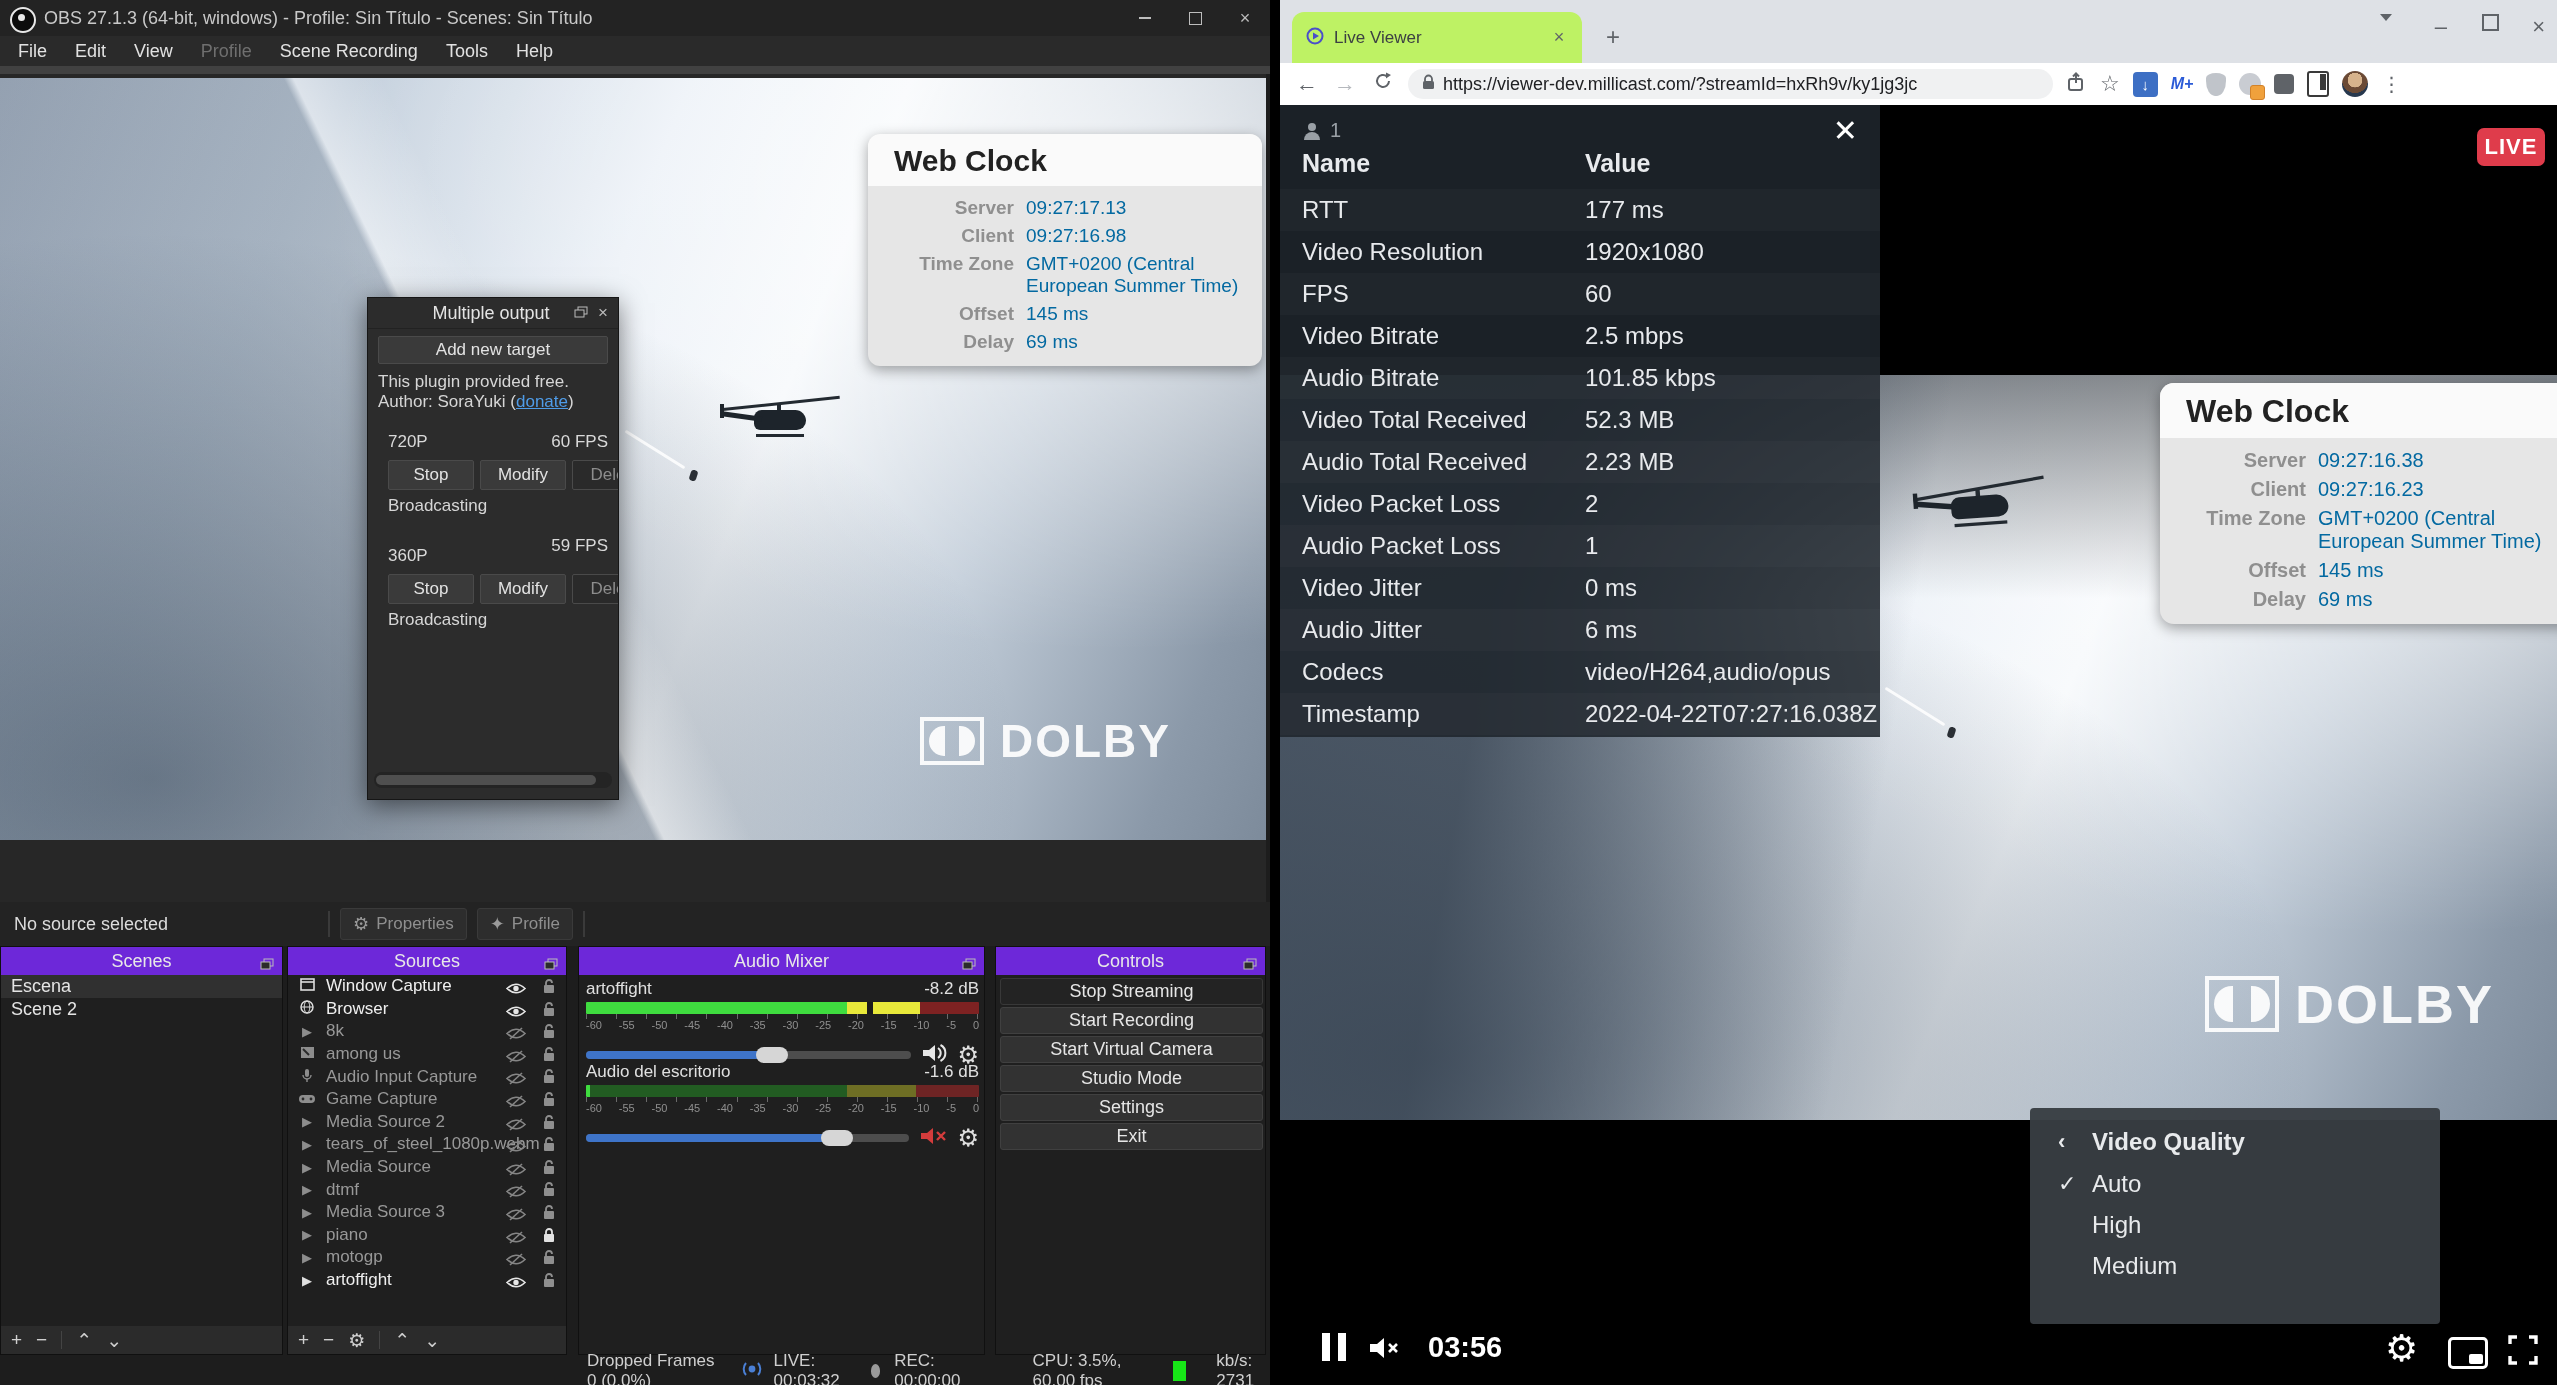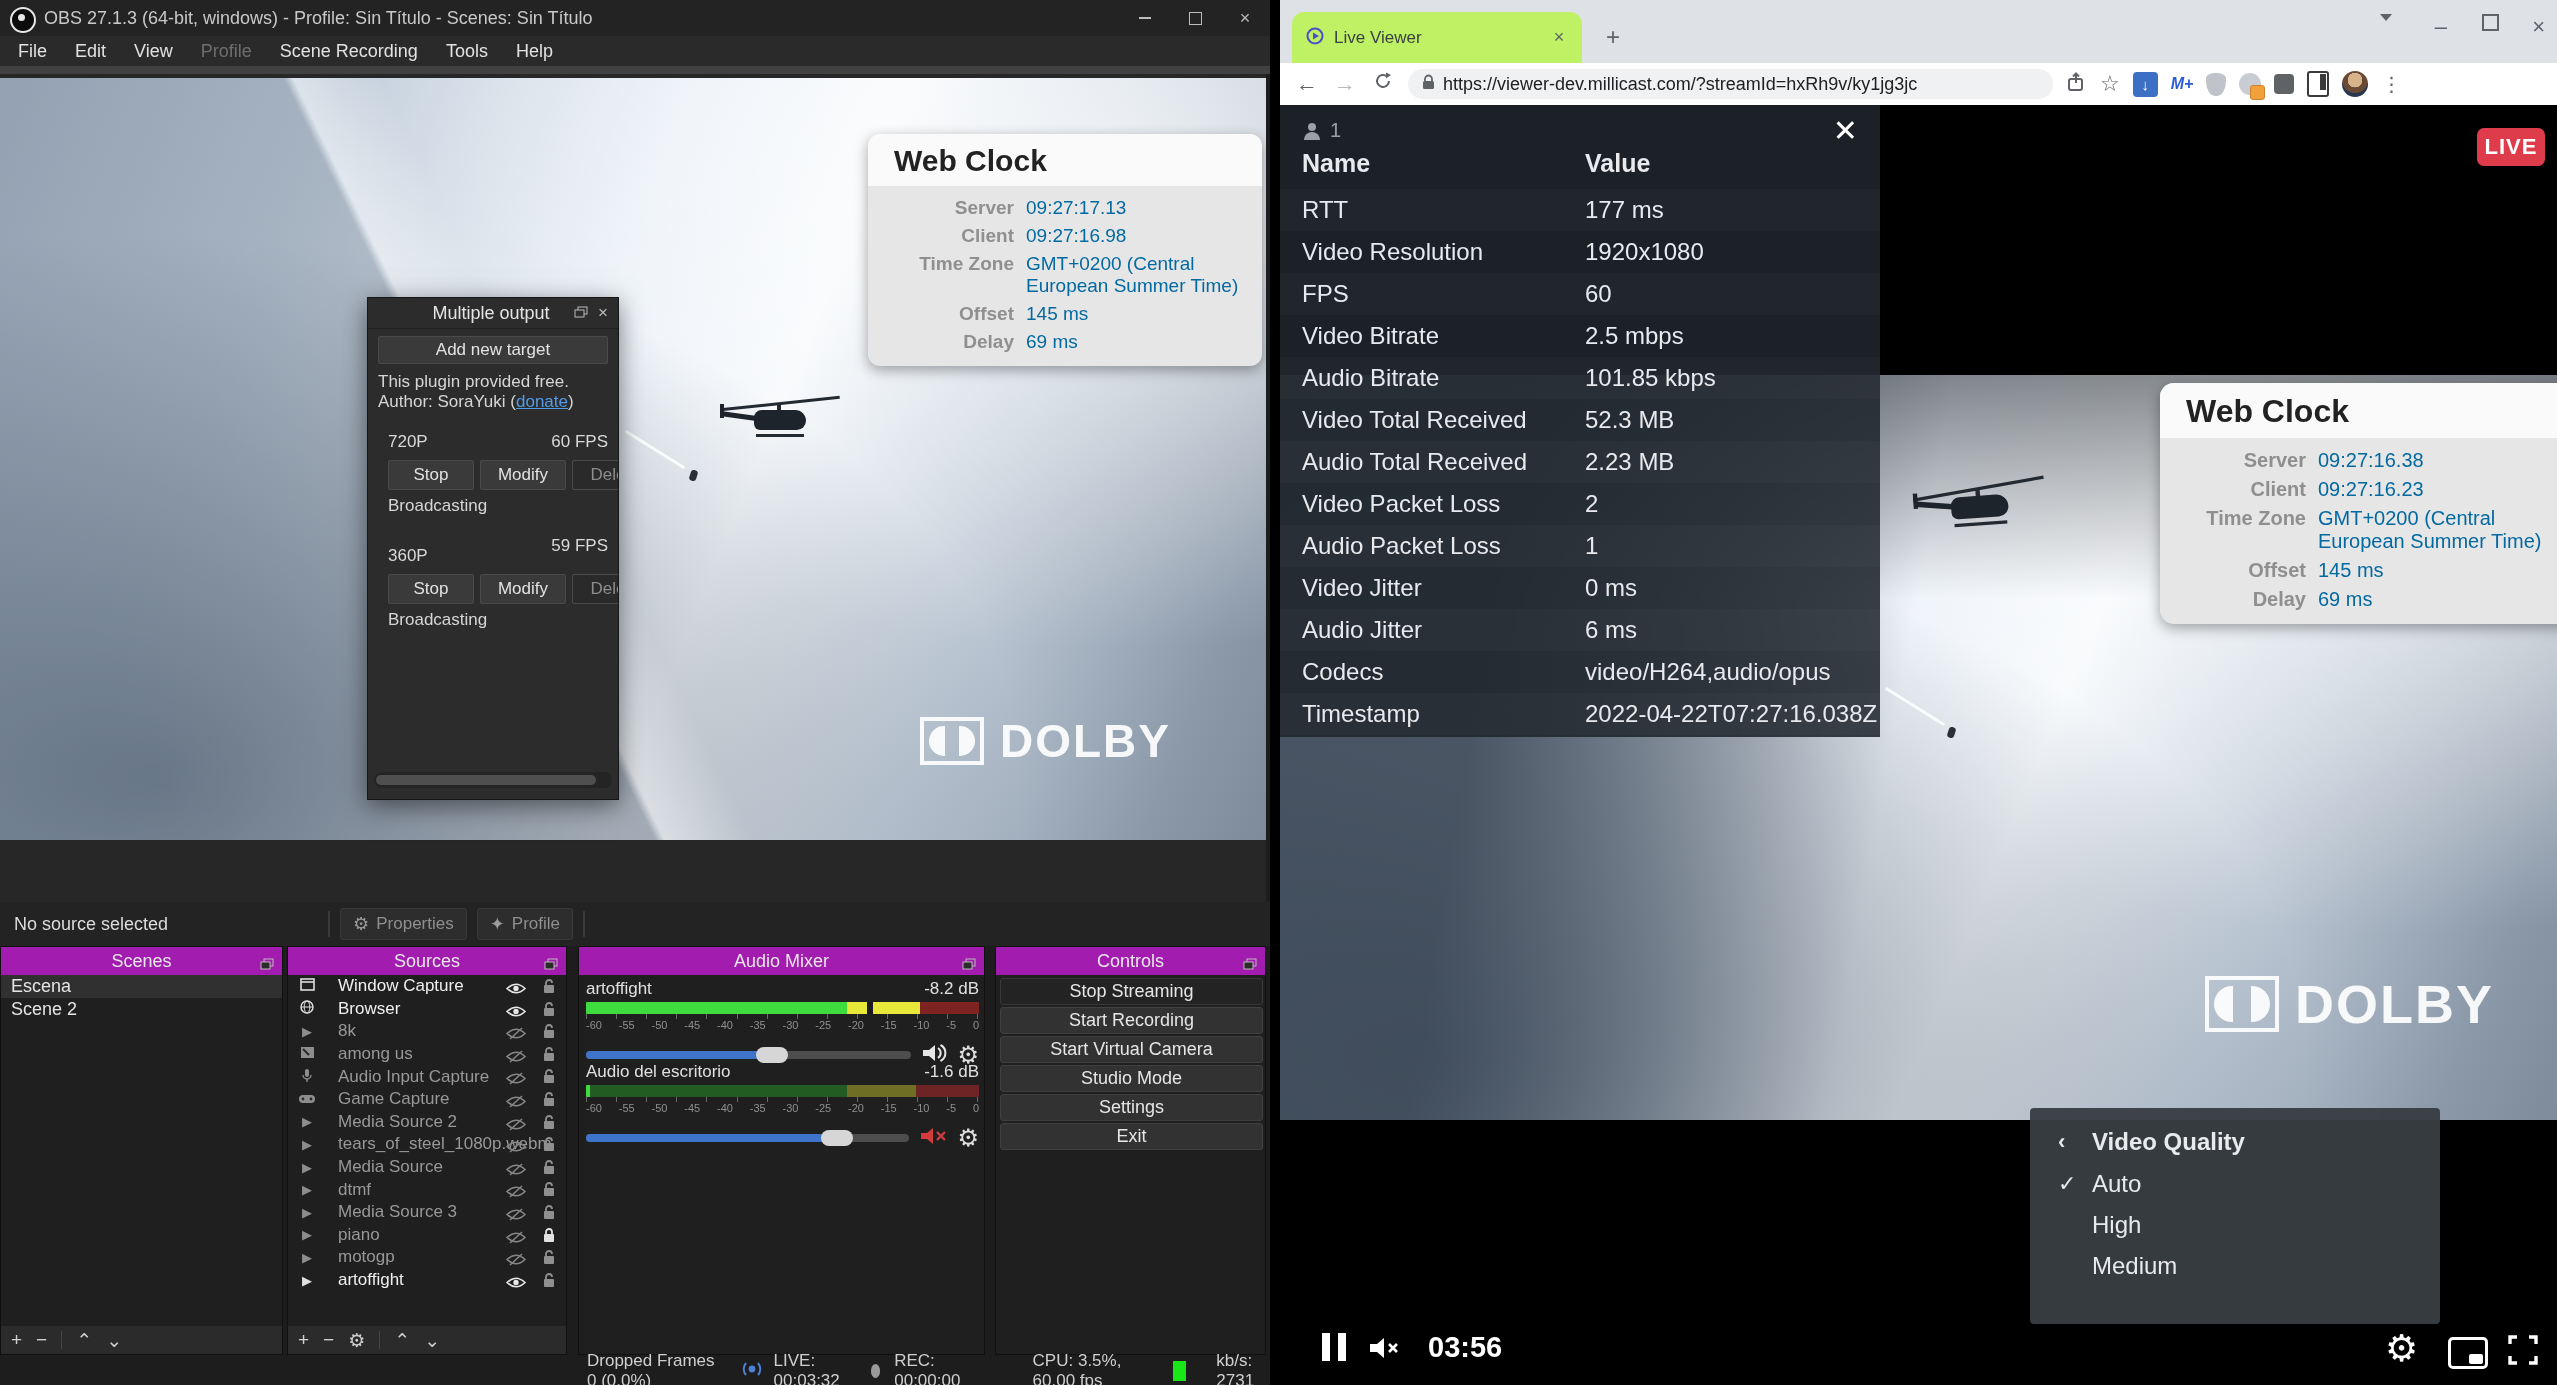--- a/index.html
+++ b/index.html
@@ -63,28 +63,28 @@
   .mo-scroll{left:6px;top:474px;width:238px;height:16px;background:#242424;border-radius:8px;}
   .mo-thumb{left:2px;top:3px;width:220px;height:10px;background:#4f4f4f;border-radius:5px;}
   
   .srctb{left:0;top:902px;width:1270px;height:44px;background:#232323;display:flex;align-items:center;}
   .srctb .msg{margin-left:14px;font-size:18px;color:#dcdcdc;}
   .vsep{width:2px;height:26px;background:#3a3a3a;margin:0 10px;}
   .tbbtn{display:flex;align-items:center;gap:7px;background:#2d2d2d;border:1px solid #3a3a3a;border-radius:3px;height:30px;padding:0 12px;color:#8f8f8f;font-size:17px;}
   .tbbtn .g{font-size:18px;color:#9a9a9a;}
   
   .dock{background:#1f1f1f;border:1px solid #101010;box-sizing:border-box;}
-  .dock-h{height:28px;background:#a21caf;display:flex;align-items:center;justify-content:center;position:relative;font-size:18px;color:#e8e8e8;}
+  .dock-h{height:28px;background:#6d28d9;display:flex;align-items:center;justify-content:center;position:relative;font-size:18px;color:#e8e8e8;}
   .dock-pop{position:absolute;right:8px;top:7px;}
   .dock-tb{position:absolute;left:0;bottom:0;width:100%;height:28px;background:#2b2b2b;display:flex;align-items:center;gap:14px;padding-left:10px;box-sizing:border-box;color:#cfcfcf;font-size:19px;}
   .dock-tb .dv{width:1px;height:18px;background:#444;}
   .scene-row{height:23px;display:flex;align-items:center;padding-left:10px;font-size:18px;color:#e4e4e4;}
   .scene-row.sel{background:#303030;}
   .src-row{height:22.6px;display:flex;align-items:center;position:relative;padding-left:8px;font-size:17px;}
-  .src-row .nm{margin-left:20px;color:#989898;}
+  .src-row .nm{margin-left:8px;color:#989898;}
   .src-row.on .nm{color:#efefef;}
   .s-ico{width:22px;text-align:center;color:#8d8d8d;font-size:13px;}
   .src-row.on .s-ico{color:#e0e0e0;}
   .eyes{position:absolute;right:40px;top:5px;}
   .locks{position:absolute;right:10px;top:4px;}
   
   .mix-name{font-size:17px;color:#e0e0e0;}
   .mix-db{font-size:17px;color:#e0e0e0;}
   .meter{height:12px;border-radius:1px;}
   .ticks{height:5px;background:repeating-linear-gradient(to right,#6a6a6a 0 1px,transparent 1px 30.1px);}

